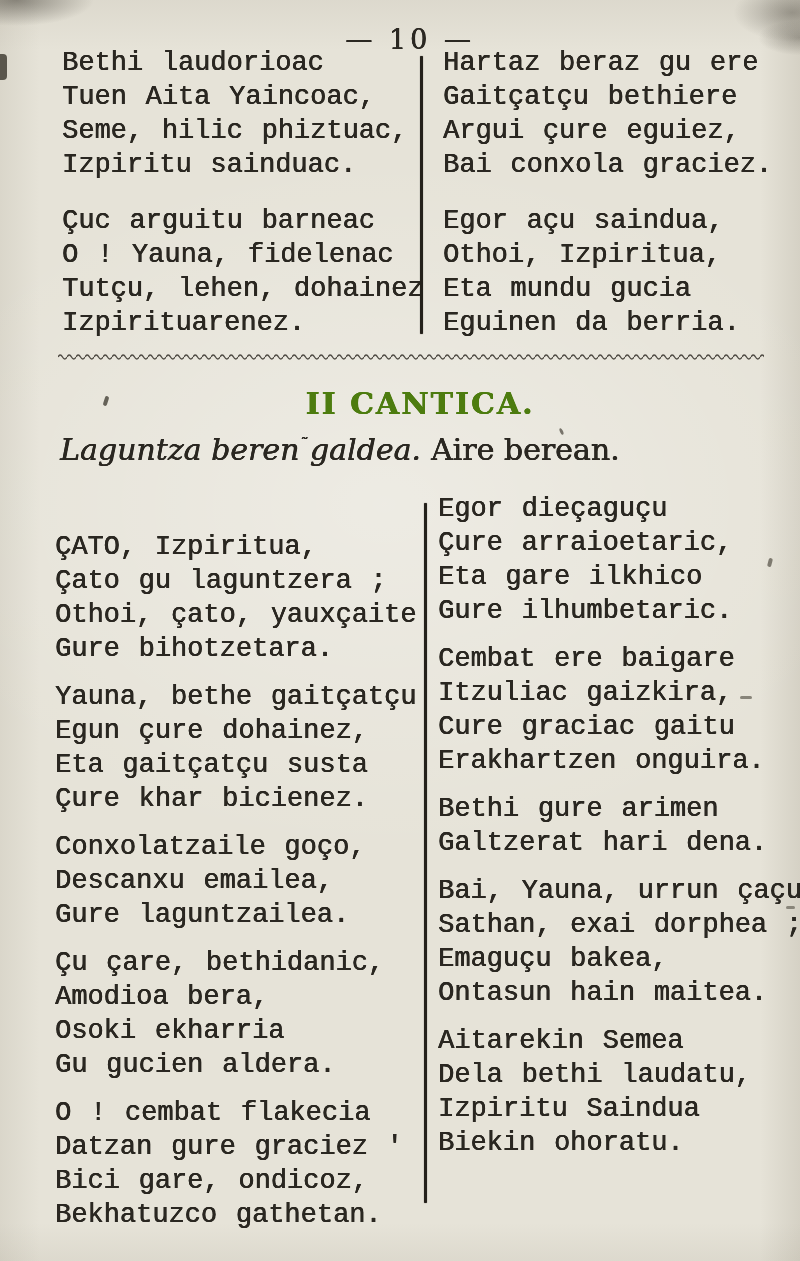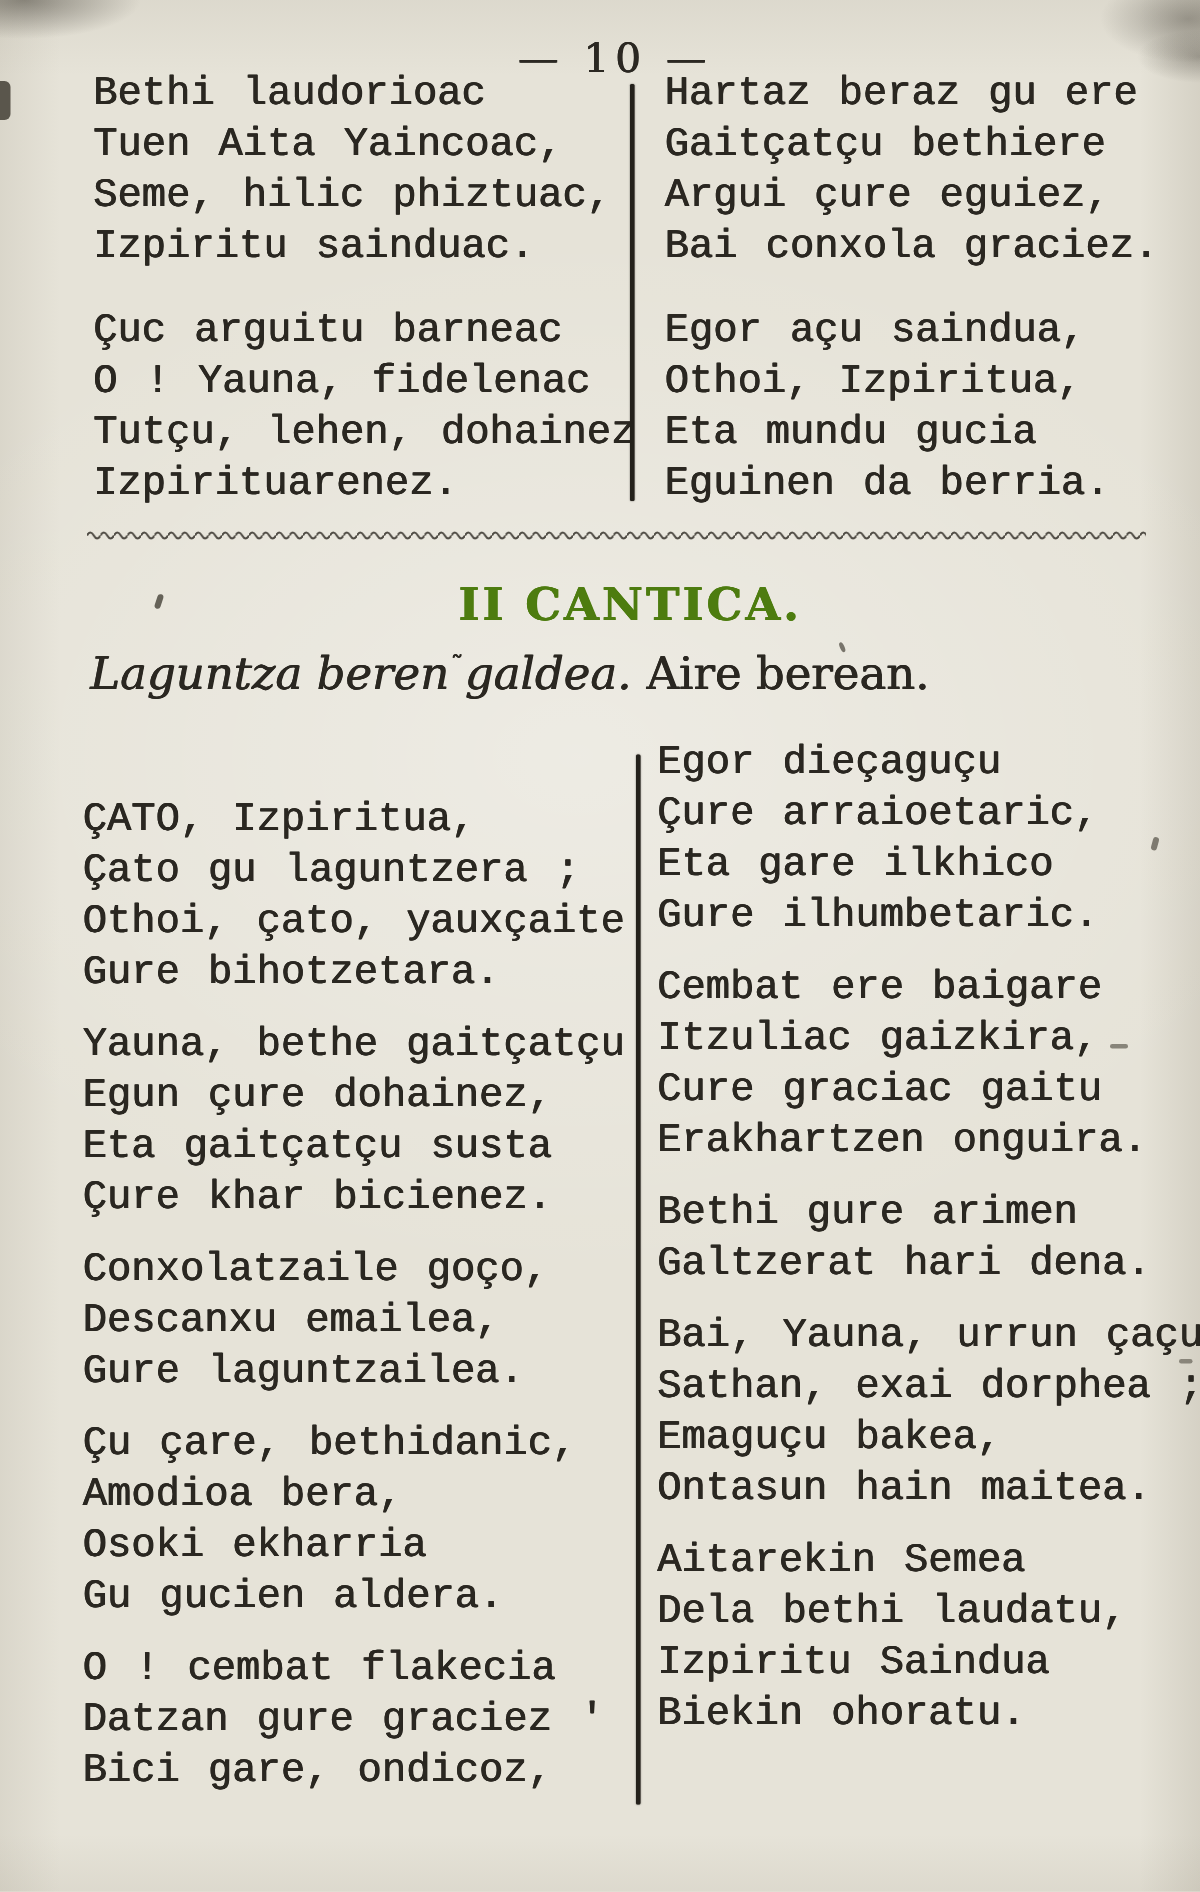--- a/index.html
+++ b/index.html
@@ -125,20 +125,21 @@
     <div class="stanza">
       <div class="line">Çu çare, bethidanic,</div>
       <div class="line">Amodioa bera,</div>
       <div class="line">Osoki ekharria</div>
       <div class="line">Gu gucien aldera.</div>
     </div>
     <div class="stanza">
       <div class="line">O ! cembat flakecia</div>
       <div class="line">Datzan gure graciez '</div>
       <div class="line">Bici gare, ondicoz,</div>
+      <div class="line">Bekhatuzco gathetan.</div>
     </div>
   </div>
 <div class="vrule vrule-main"></div>
 <div class="col main-right-col gap14 ink">
     <div class="stanza">
       <div class="line">Egor dieçaguçu</div>
       <div class="line">Çure arraioetaric,</div>
       <div class="line">Eta gare ilkhico</div>
       <div class="line">Gure ilhumbetaric.</div>
     </div>

